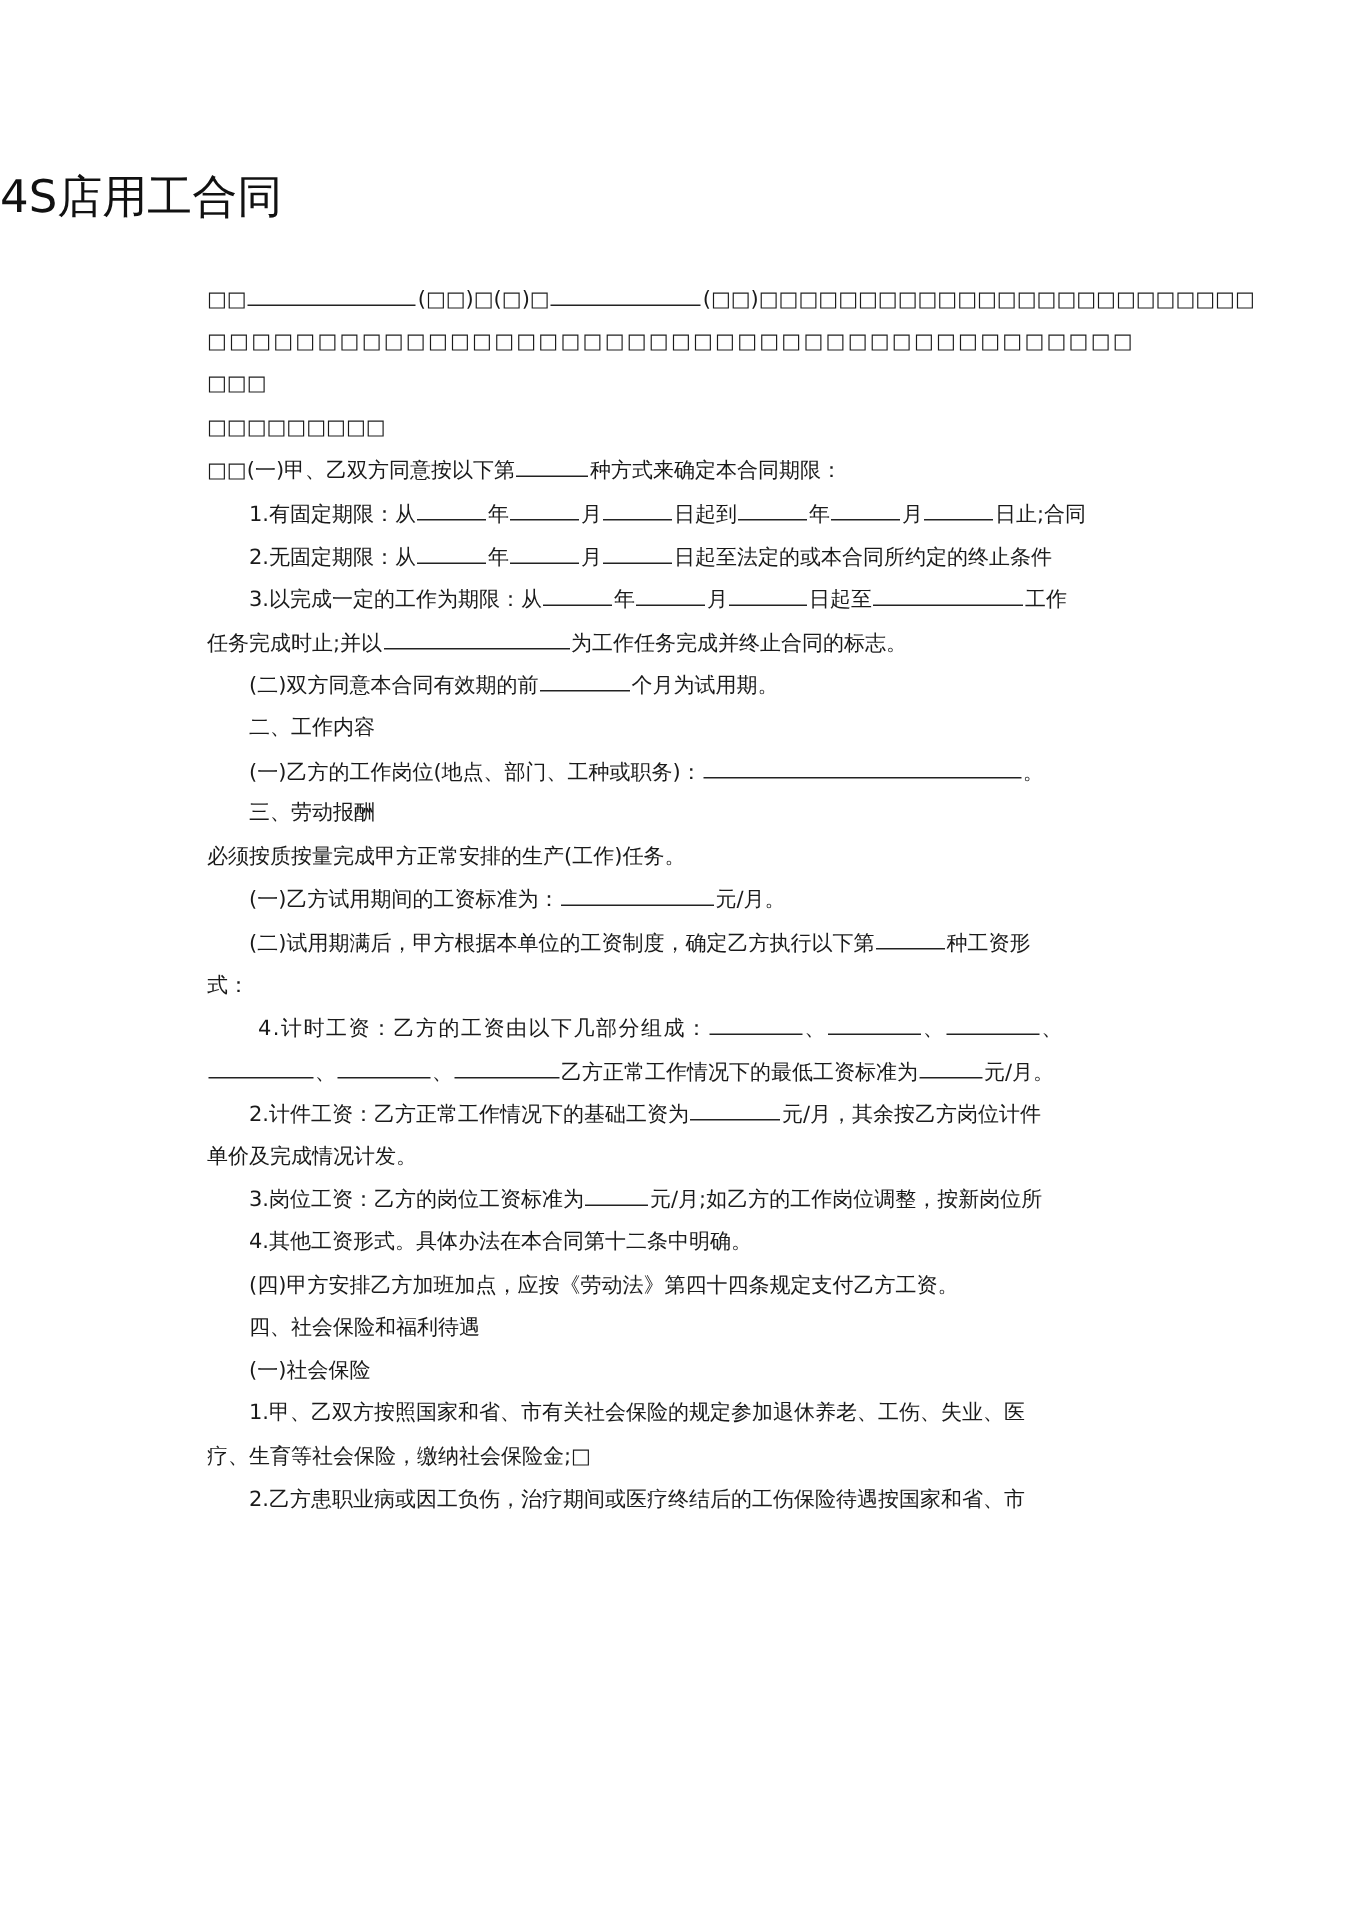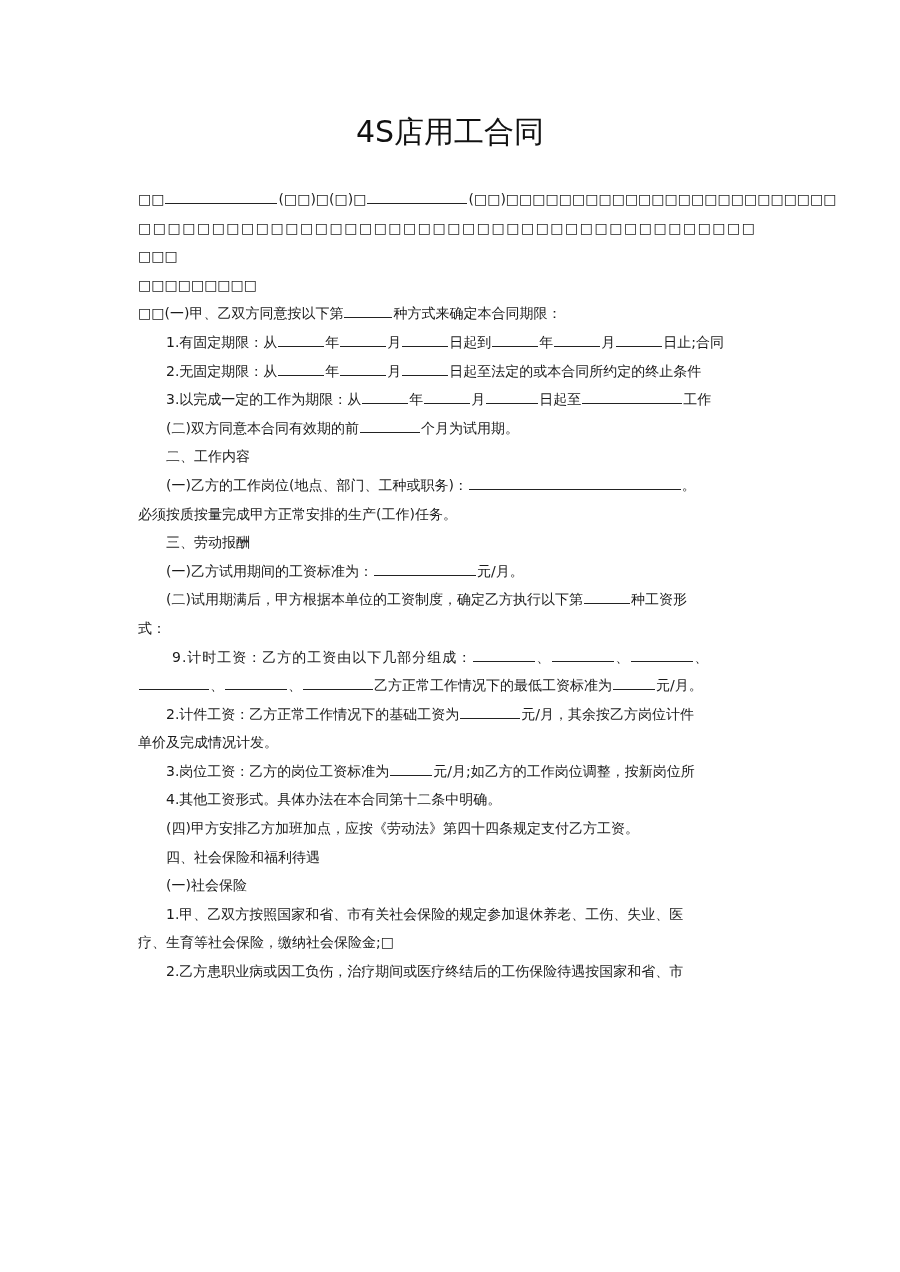--- a/index.html
+++ b/index.html
@@ -1,19 +1,19 @@
 <!DOCTYPE html>
 <html><head>
   <meta charset="utf-8">
   <style>
     html, body { margin: 0; padding: 0; background: #ffffff; }
     body { width: 900px; height: 1272px; position: relative; overflow: hidden;
            font-family: "DejaVu Sans", "Liberation Sans", sans-serif; color: #1a1a1a; }
     .page { position: absolute; left: 0; top: 0; width: 900px; height: 1272px; background: #fff; }
-    .title { position: absolute; top: 112px; left: 0; width: 900px; text-align: center;
+    .title { position: absolute; top: 112px; left: 0; width: 900px; text-align: left;
              font-size: 30px; line-height: 40px; color: #111; letter-spacing: 0px; }
     .body { position: absolute; left: 138px; top: 185px; width: 626px; font-size: 14px; }
     .line { height: 28.6px; line-height: 28.6px; white-space: nowrap; overflow: visible; position: relative; }
     .indent { padding-left: 28px; }
     .indent1 { padding-left: 34px; }
     .blank { display: inline-block; border-bottom: 1px solid #222; height: 18px; vertical-align: baseline; margin: 0 1px; }
   </style>
 </head>
 <body>
 
@@ -34,40 +34,43 @@
     </div>
     <div class="line indent">
       <span>1.有固定期限：从</span><span class="blank" style="width:46px"></span><span>年</span><span class="blank" style="width:46px"></span><span>月</span><span class="blank" style="width:46px"></span><span>日起到</span><span class="blank" style="width:46px"></span><span>年</span><span class="blank" style="width:46px"></span><span>月</span><span class="blank" style="width:46px"></span><span>日止;合同</span>
     </div>
     <div class="line indent">
       <span>2.无固定期限：从</span><span class="blank" style="width:46px"></span><span>年</span><span class="blank" style="width:46px"></span><span>月</span><span class="blank" style="width:46px"></span><span>日起至法定的或本合同所约定的终止条件</span>
     </div>
     <div class="line indent">
       <span>3.以完成一定的工作为期限：从</span><span class="blank" style="width:46px"></span><span>年</span><span class="blank" style="width:46px"></span><span>月</span><span class="blank" style="width:52px"></span><span>日起至</span><span class="blank" style="width:100px"></span><span>工作</span>
     </div>
+    <div class="line">
+      <span>任务完成时止;并以</span><span class="blank" style="width:124px"></span><span>为工作任务完成并终止合同的标志。</span>
+    </div>
     <div class="line indent">
       <span>(二)双方同意本合同有效期的前</span><span class="blank" style="width:60px"></span><span>个月为试用期。</span>
     </div>
 
     <div class="line indent">二、工作内容</div>
     <div class="line indent">
       <span>(一)乙方的工作岗位(地点、部门、工种或职务)：</span><span class="blank" style="width:212px"></span><span>。</span>
     </div>
+    <div class="line indent">三、劳动报酬</div>
+
     <div class="line">必须按质按量完成甲方正常安排的生产(工作)任务。</div>
-
-    <div class="line indent">三、劳动报酬</div>
     <div class="line indent">
       <span>(一)乙方试用期间的工资标准为：</span><span class="blank" style="width:102px"></span><span>元/月。</span>
     </div>
     <div class="line indent">
       <span>(二)试用期满后，甲方根据本单位的工资制度，确定乙方执行以下第</span><span class="blank" style="width:46px"></span><span>种工资形</span>
     </div>
     <div class="line">式：</div>
     <div class="line indent1" style="letter-spacing:1px;">
-      <span>9.计时工资：乙方的工资由以下几部分组成：</span><span class="blank" style="width:62px"></span><span>、</span><span class="blank" style="width:62px"></span><span>、</span><span class="blank" style="width:62px"></span><span>、</span>
+      <span>4.计时工资：乙方的工资由以下几部分组成：</span><span class="blank" style="width:62px"></span><span>、</span><span class="blank" style="width:62px"></span><span>、</span><span class="blank" style="width:62px"></span><span>、</span>
     </div>
     <div class="line">
       <span class="blank" style="width:70px"></span><span>、</span><span class="blank" style="width:62px"></span><span>、</span><span class="blank" style="width:70px"></span><span>乙方正常工作情况下的最低工资标准为</span><span class="blank" style="width:42px"></span><span>元/月。</span>
     </div>
     <div class="line indent">
       <span>2.计件工资：乙方正常工作情况下的基础工资为</span><span class="blank" style="width:60px"></span><span>元/月，其余按乙方岗位计件</span>
     </div>
     <div class="line">单价及完成情况计发。</div>
     <div class="line indent">
       <span>3.岗位工资：乙方的岗位工资标准为</span><span class="blank" style="width:42px"></span><span>元/月;如乙方的工作岗位调整，按新岗位所</span>

